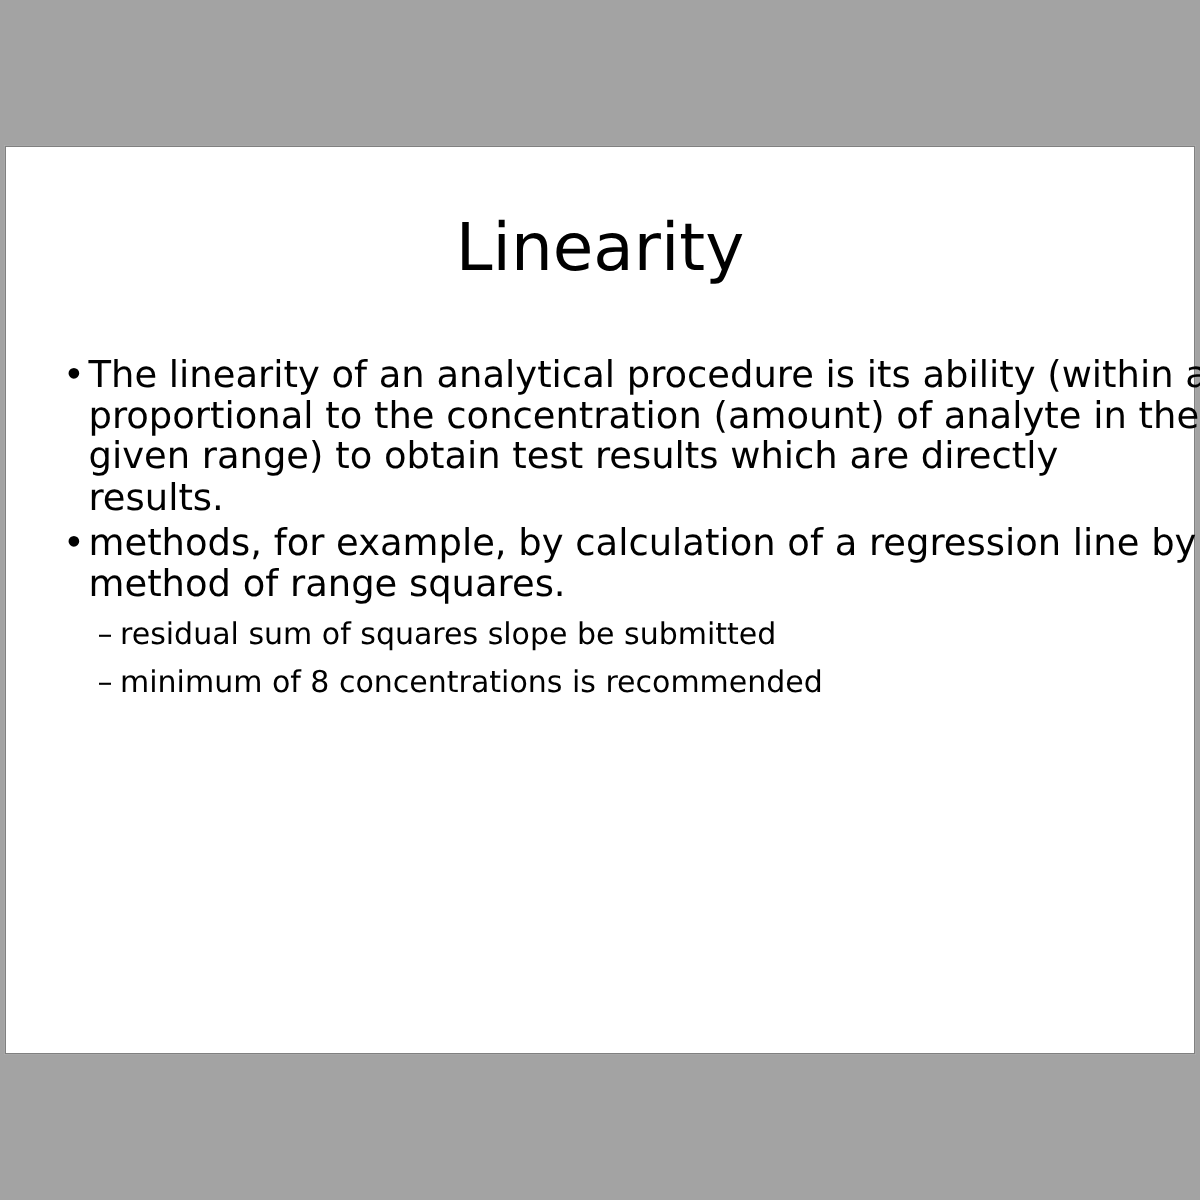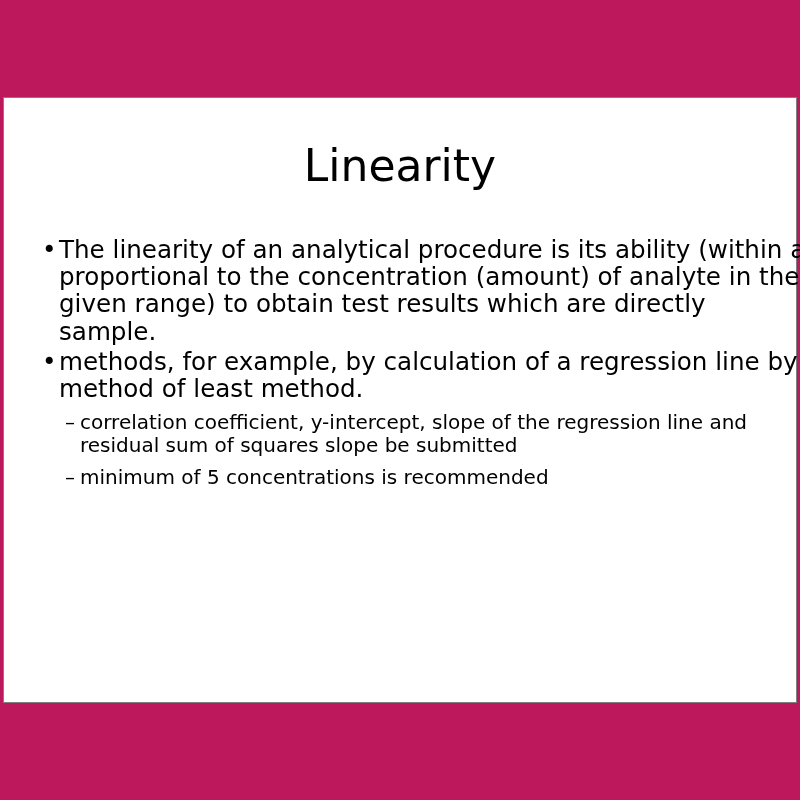--- a/index.html
+++ b/index.html
@@ -15,21 +15,21 @@
     color: #000000;
     overflow: hidden;
   }
 
   .slide-canvas {
     position: absolute;
     left: 0;
     top: 0;
     width: 800px;
     height: 800px;
-    background: #be185d;
+    background: #a3a3a3;
   }
 
   .slide {
     position: absolute;
     left: 3px;
     top: 97px;
     width: 794px;
     height: 606px;
     box-sizing: border-box;
     border: 1px solid #808080;
@@ -118,42 +118,41 @@
     <div class="slide-title">Linearity</div>
 
     <div class="body-area">
 
       <div class="bullet-l1">
         <span class="marker">•</span>
         <span class="text">
           <span class="ln">The linearity of an analytical procedure is its ability (within a</span>
           <span class="ln">proportional to the concentration (amount) of analyte in the</span>
           <span class="ln">given range) to obtain test results which are directly</span>
-          <span class="ln">sample.</span>
+          <span class="ln">results.</span>
         </span>
       </div>
 
       <div class="bullet-l1">
         <span class="marker">•</span>
         <span class="text">
           <span class="ln">methods, for example, by calculation of a regression line by the</span>
-          <span class="ln">method of least method.</span>
+          <span class="ln">method of range squares.</span>
         </span>
       </div>
 
       <div class="bullet-l2 first-sub">
         <span class="marker">–</span>
         <span class="text">
-          <span class="ln">correlation coefficient, y-intercept, slope of the regression line and</span>
           <span class="ln">residual sum of squares slope be submitted</span>
         </span>
       </div>
 
       <div class="bullet-l2 second-sub">
         <span class="marker">–</span>
         <span class="text">
-          <span class="ln">minimum of 5 concentrations is recommended</span>
+          <span class="ln">minimum of 8 concentrations is recommended</span>
         </span>
       </div>
 
     </div>
   </div>
 </div>
 
 </body></html>

